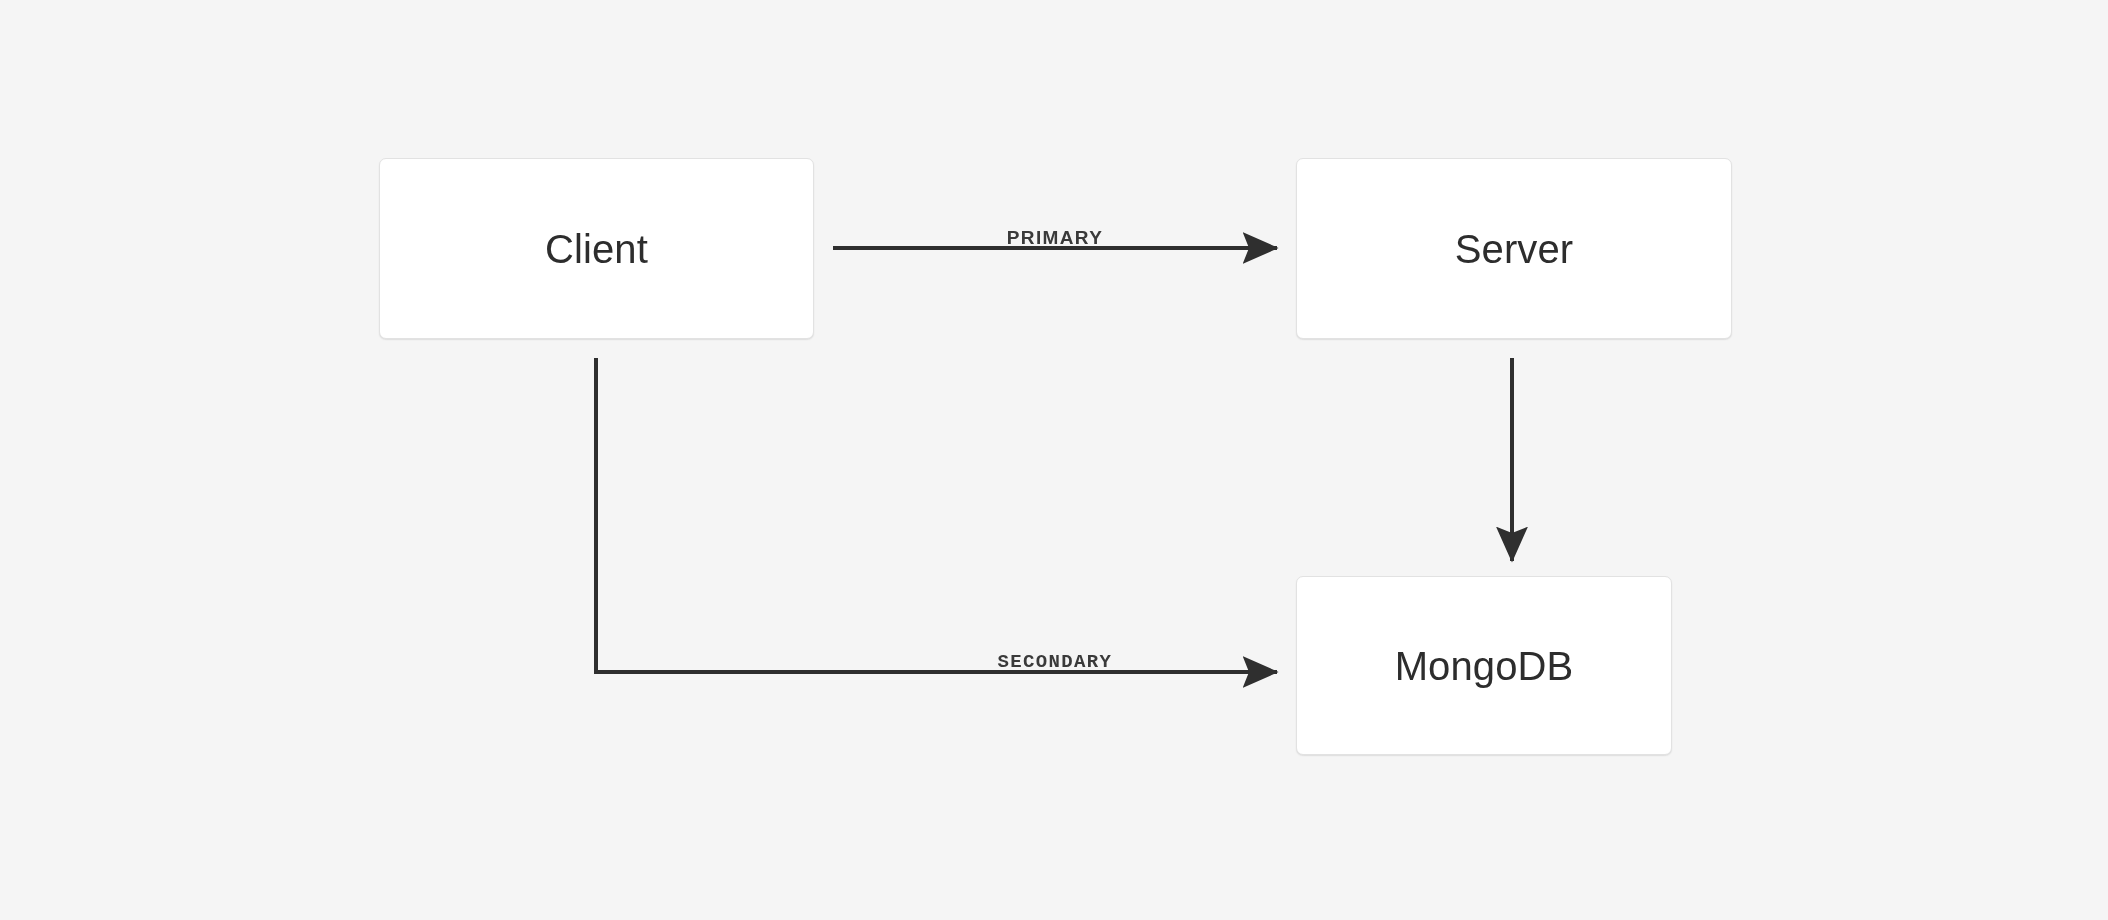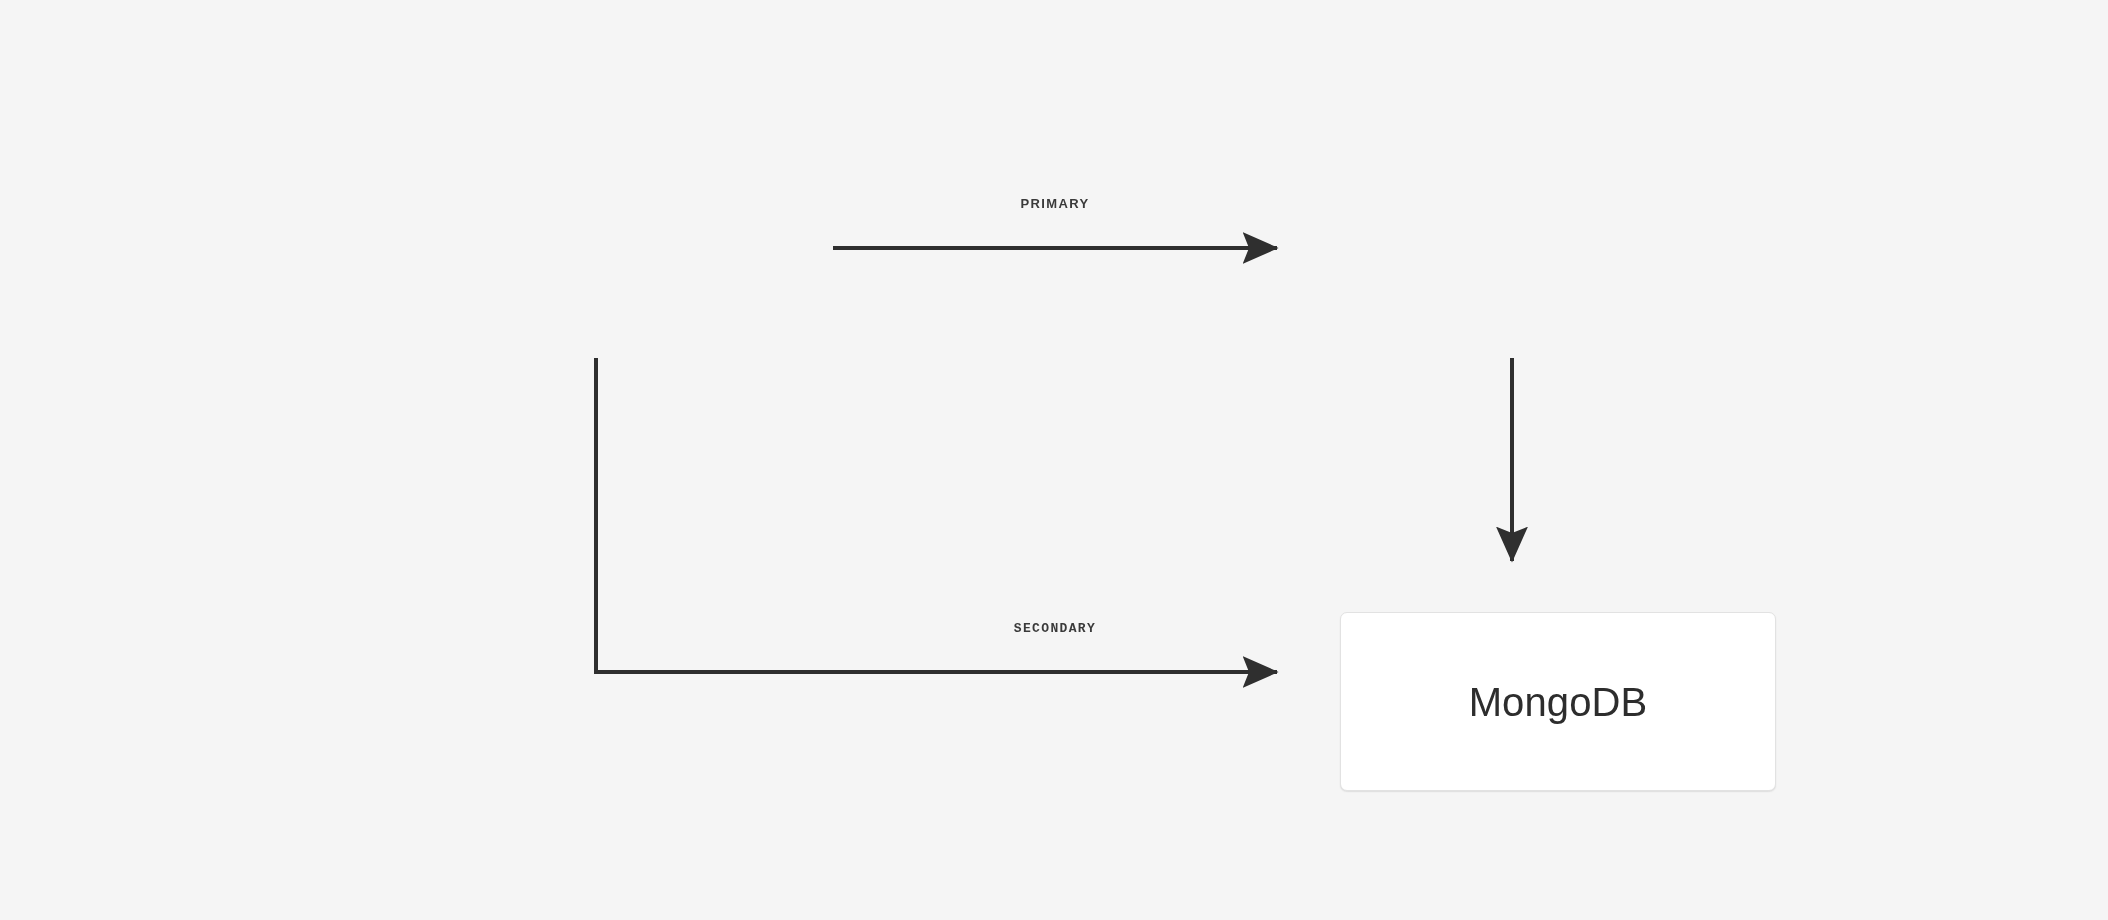--- a/index.html
+++ b/index.html
@@ -52,34 +52,35 @@
     font-size: 40px;
     font-weight: 400;
     color: #2d2d2d;
     letter-spacing: 0.1px;
     line-height: 1;
     white-space: nowrap;
   }
 
   #node-client  { left: 379px;  top: 158px; width: 435px; height: 181px; }
   #node-server  { left: 1296px; top: 158px; width: 436px; height: 181px; }
-  #node-mongodb { left: 1296px; top: 612px; width: 436px; height: 179px; margin-left: 44px; }
+  #node-mongodb { left: 1296px; top: 576px; width: 376px; height: 179px; }
 
   
   .edge-label {
     position: absolute;
     z-index: 3;
-    font-size: 13px;
+    font-size: 19px;
     font-weight: 700;
     color: #3a3a3a;
     letter-spacing: 1.35px;
     line-height: 1;
     white-space: nowrap;
     transform: translateX(-50%);
     background: transparent;
+    margin-top: 31px;
   }
 
   #label-primary   { left: 1055px; top: 197px; }
   #label-secondary { left: 1055px; top: 622px; font-family: Liberation Mono, monospace; }
 </style>
 </head>
 <body>
 
 <div id="diagram-canvas">
 
@@ -93,21 +94,27 @@
       </marker>
     </defs>
 
     <line x1="833" y1="248" x2="1277" y2="248" stroke="#2f2f2f" stroke-width="4" marker-end="url(#arrowhead-right)"></line>
 
     <line x1="1512" y1="358" x2="1512" y2="561" stroke="#2f2f2f" stroke-width="4" marker-end="url(#arrowhead-down)"></line>
 
     <path d="M 596 358 L 596 672 L 1277 672" fill="none" stroke="#2f2f2f" stroke-width="4" stroke-linejoin="miter" stroke-linecap="butt" marker-end="url(#arrowhead-right)"></path>
   </svg>
 
+  <div class="node-box" id="node-client">
+    <span class="node-label">Client</span>
+  </div>
 
+  <div class="node-box" id="node-server">
+    <span class="node-label">Server</span>
+  </div>
 
   <div class="node-box" id="node-mongodb">
     <span class="node-label">MongoDB</span>
   </div>
 
   <div class="edge-label" id="label-primary">PRIMARY</div>
 
   <div class="edge-label" id="label-secondary">SECONDARY</div>
 
 </div>

